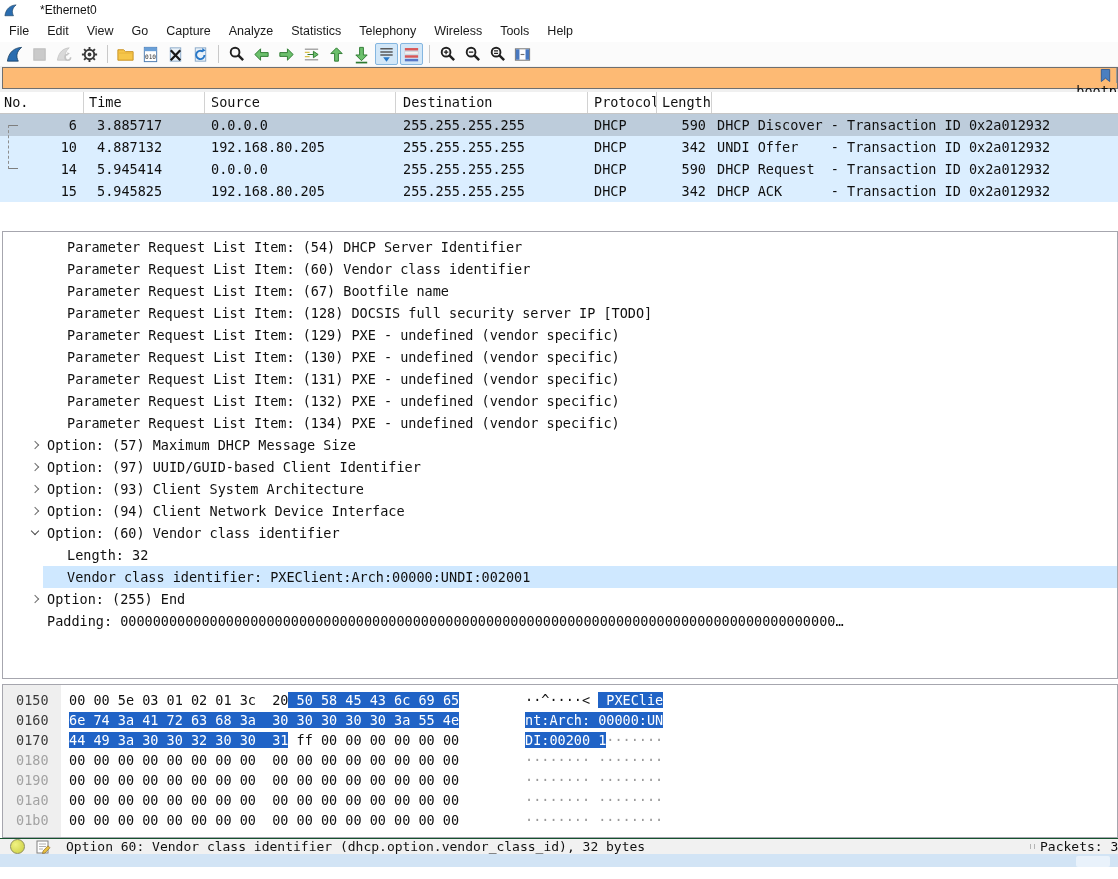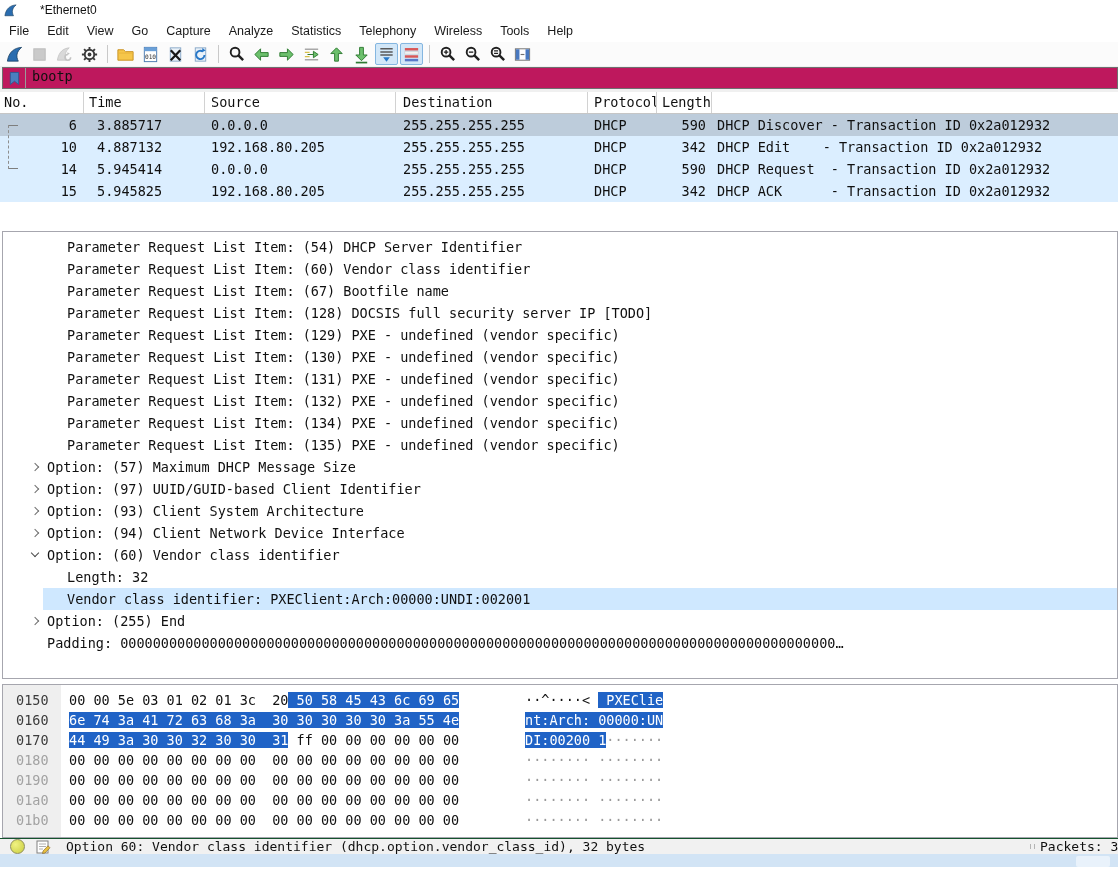--- a/index.html
+++ b/index.html
@@ -23,21 +23,21 @@
   .toolbar { height:24px; display:flex; align-items:center; padding-left:2px; background:#fbfbfb; }
   .tb-btn { width:23px; height:22px; display:flex; align-items:center; justify-content:center; border-radius:2px; margin:0 1px; }
   .tb-btn svg { width:19px; height:19px; display:block; }
   .tb-btn.disabled { opacity:.5; filter:grayscale(1); }
   .tb-btn.active { background:#d2e7f8; border:1px solid #84b6e0; }
   .tb-sep { width:1px; height:18px; background:#c9c9c9; margin:0 5px; }
 
   
   .filterbar { height:26px; position:relative; background:#f0f0f0; }
   .filter-input { position:absolute; left:2px; right:0; top:1px; height:22px;
-    background:#be185d; border:1px solid #6f6f6f; display:flex; align-items:flex-start; }
+    background:#fdba74; border:1px solid #6f6f6f; display:flex; align-items:flex-end;flex-direction:column; }
   .bm-box { width:23px; height:100%; display:flex; align-items:center; justify-content:center;
     border-right:1px solid #9a9a9a; }
   .bm-box svg { width:13px; height:15px; display:block; }
   .filter-text { font-size:13.5px; padding-left:6px; color:#101010; }
 
   
   .pl { position:relative; height:135px; font-size:13.5px; color:#101010; background:#fff; }
   .pl-header { height:22px; display:flex; border-bottom:1px solid #c6c6c6; background:#fff; }
   .pl-hcell { border-right:1px solid #d2d2d2; overflow:hidden; white-space:pre; line-height:21px; }
   .pl-row { height:22px; display:flex; line-height:22px; white-space:pre; }
@@ -282,40 +282,39 @@
     <div class="pl-header" id="pl-header">
         <div class="pl-hcell h-no">No.</div>
         <div class="pl-hcell h-time">Time</div>
         <div class="pl-hcell h-src">Source</div>
         <div class="pl-hcell h-dst">Destination</div>
         <div class="pl-hcell h-pro">Protocol</div>
         <div class="pl-hcell h-len">Length</div>
       </div>
     <div id="pl-rows">
         <div class="pl-row" style="background: rgb(189, 204, 219);"><div class="c-no">6</div><div class="c-time">3.885717</div><div class="c-src">0.0.0.0</div><div class="c-dst">255.255.255.255</div><div class="c-pro">DHCP</div><div class="c-len">590</div><div class="c-inf">DHCP Discover - Transaction ID 0x2a012932</div></div>
-        <div class="pl-row" style="background: rgb(219, 238, 255);"><div class="c-no">10</div><div class="c-time">4.887132</div><div class="c-src">192.168.80.205</div><div class="c-dst">255.255.255.255</div><div class="c-pro">DHCP</div><div class="c-len">342</div><div class="c-inf">DHCP Edit    - Transaction ID 0x2a012932</div></div>
+        <div class="pl-row" style="background: rgb(219, 238, 255);"><div class="c-no">10</div><div class="c-time">4.887132</div><div class="c-src">192.168.80.205</div><div class="c-dst">255.255.255.255</div><div class="c-pro">DHCP</div><div class="c-len">342</div><div class="c-inf">UNDI Offer    - Transaction ID 0x2a012932</div></div>
         <div class="pl-row" style="background: rgb(219, 238, 255);"><div class="c-no">14</div><div class="c-time">5.945414</div><div class="c-src">0.0.0.0</div><div class="c-dst">255.255.255.255</div><div class="c-pro">DHCP</div><div class="c-len">590</div><div class="c-inf">DHCP Request  - Transaction ID 0x2a012932</div></div>
         <div class="pl-row" style="background: rgb(219, 238, 255);"><div class="c-no">15</div><div class="c-time">5.945825</div><div class="c-src">192.168.80.205</div><div class="c-dst">255.255.255.255</div><div class="c-pro">DHCP</div><div class="c-len">342</div><div class="c-inf">DHCP ACK      - Transaction ID 0x2a012932</div></div>
       </div>
     <div class="bracket"></div>
   </div>
 
   <div class="splitter"></div>
 
   <div class="details mono" id="details">
       <div class="dl ind2"><span class="txt">Parameter Request List Item: (54) DHCP Server Identifier</span></div>
       <div class="dl ind2"><span class="txt">Parameter Request List Item: (60) Vendor class identifier</span></div>
       <div class="dl ind2"><span class="txt">Parameter Request List Item: (67) Bootfile name</span></div>
       <div class="dl ind2"><span class="txt">Parameter Request List Item: (128) DOCSIS full security server IP [TODO]</span></div>
       <div class="dl ind2"><span class="txt">Parameter Request List Item: (129) PXE - undefined (vendor specific)</span></div>
       <div class="dl ind2"><span class="txt">Parameter Request List Item: (130) PXE - undefined (vendor specific)</span></div>
       <div class="dl ind2"><span class="txt">Parameter Request List Item: (131) PXE - undefined (vendor specific)</span></div>
       <div class="dl ind2"><span class="txt">Parameter Request List Item: (132) PXE - undefined (vendor specific)</span></div>
       <div class="dl ind2"><span class="txt">Parameter Request List Item: (134) PXE - undefined (vendor specific)</span></div>
-      <div class="dl ind2"><span class="txt">Parameter Request List Item: (135) PXE - undefined (vendor specific)</span></div>
       <div class="dl ind1"><span class="chev collapsed"></span><span class="txt">Option: (57) Maximum DHCP Message Size</span></div>
       <div class="dl ind1"><span class="chev collapsed"></span><span class="txt">Option: (97) UUID/GUID-based Client Identifier</span></div>
       <div class="dl ind1"><span class="chev collapsed"></span><span class="txt">Option: (93) Client System Architecture</span></div>
       <div class="dl ind1"><span class="chev collapsed"></span><span class="txt">Option: (94) Client Network Device Interface</span></div>
       <div class="dl ind1"><span class="chev expanded"></span><span class="txt">Option: (60) Vendor class identifier</span></div>
       <div class="dl ind2"><span class="txt">Length: 32</span></div>
       <div class="dl ind2 hl"><span class="txt">Vendor class identifier: PXEClient:Arch:00000:UNDI:002001</span></div>
       <div class="dl ind1"><span class="chev collapsed"></span><span class="txt">Option: (255) End</span></div>
       <div class="dl ind1"><span class="txt">Padding: 0000000000000000000000000000000000000000000000000000000000000000000000000000000000000000…</span></div>
     </div>

